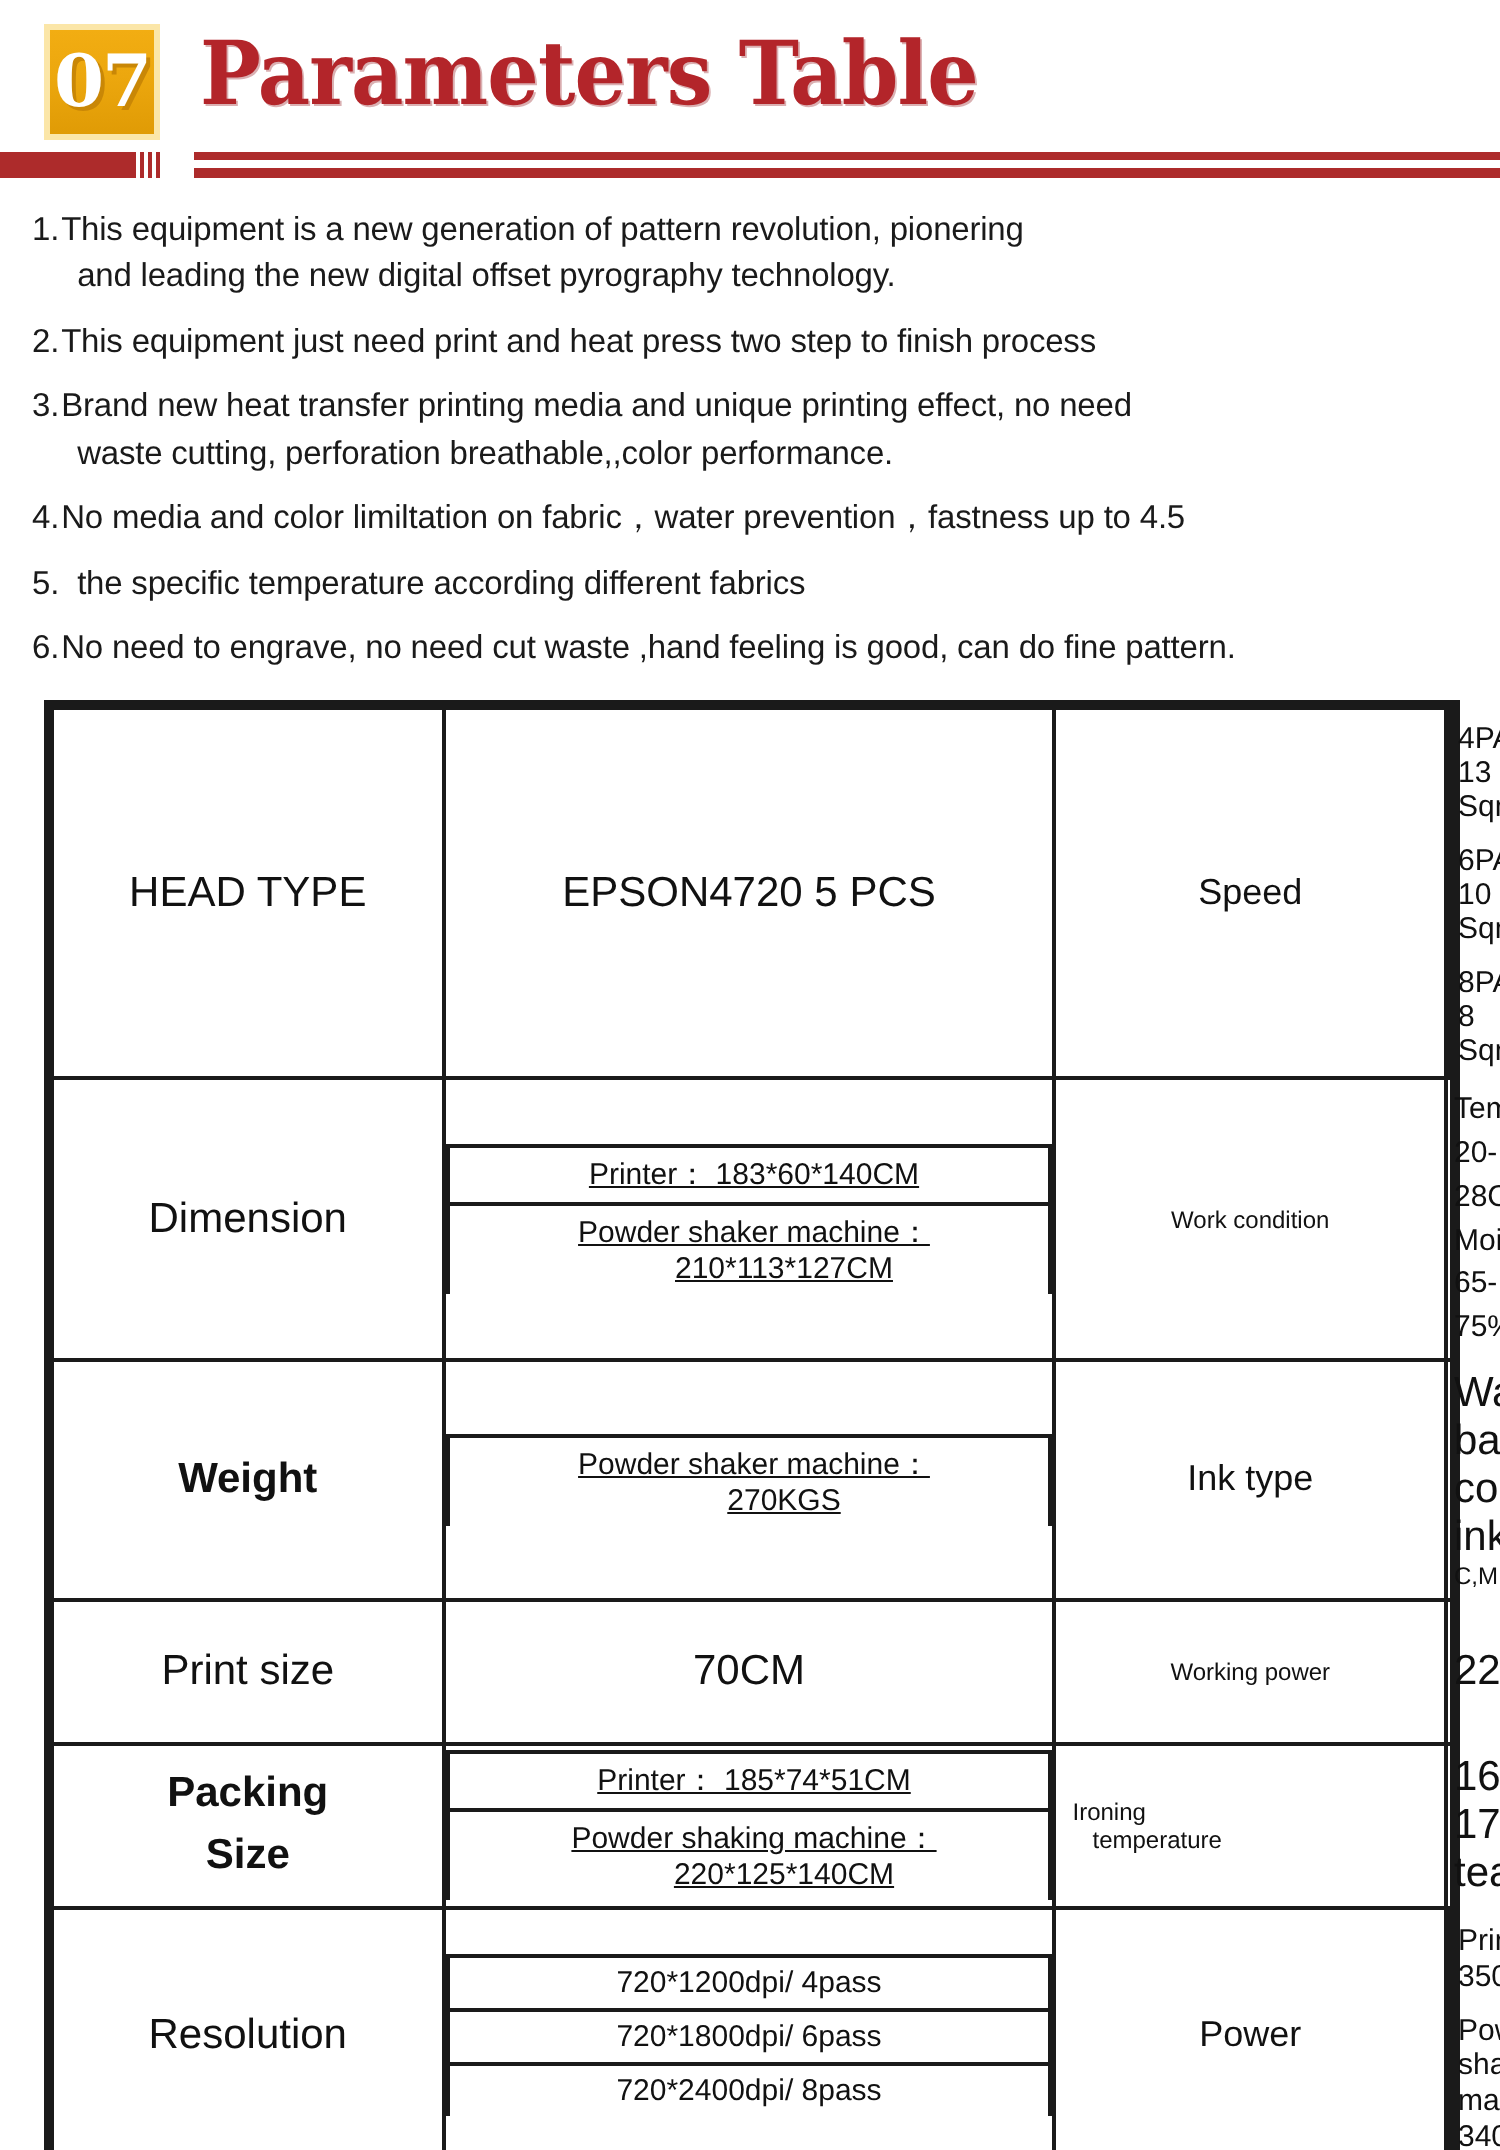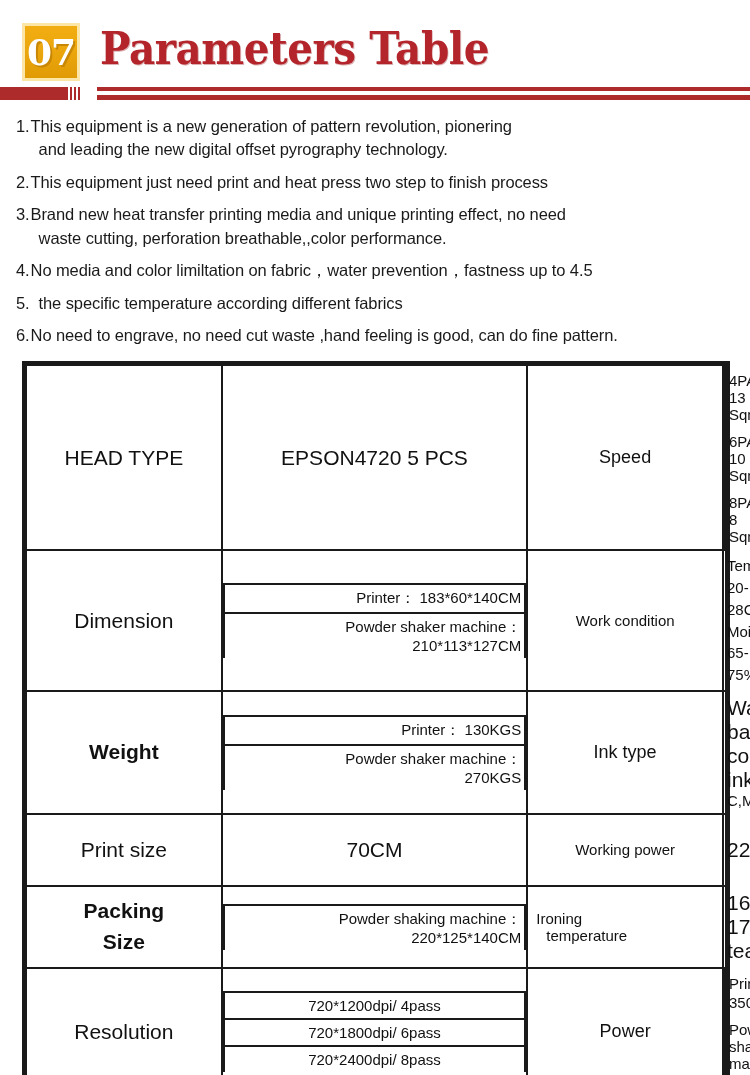--- a/index.html
+++ b/index.html
@@ -5,21 +5,21 @@
   html,body{margin:0;padding:0;}
   body{
     width:750px;height:1075px;
     background:#ffffff;
     font-family:"Liberation Sans", sans-serif;
     overflow:hidden;
     position:relative;
   }
 
   
-  .header{position:relative;height:98px;margin-top:11px;}
+  .header{position:relative;height:98px;}
   .badge{
     position:absolute;left:22px;top:12px;
     width:58px;height:58px;
     background:linear-gradient(180deg,#f2ad12 0%,#eca70e 45%,#e09b05 100%);
     border:3px solid #fbe6a8;
     box-sizing:border-box;
     display:flex;align-items:center;justify-content:center;
   }
   .badge-num{
     font-family:"DejaVu Serif", serif;
@@ -76,22 +76,22 @@
     padding:4px 3px;
   }
   .c1{width:124px;}
   .c2{width:198px;}
   .c3{width:124px;}
   .c4{width:0;}
   .nopad{padding:0 !important;}
   .sub{width:100%;border-collapse:collapse;table-layout:fixed;}
   .sub td{border:0;border-bottom:2px solid #1a1a1a;padding:4px 4px;text-align:center;font-size:15px;}
   .sub tr:last-child td{border-bottom:0;}
-  .sub td.lft{text-align:right;padding-left:8px;}
-  .cellsm{font-size:15px;}
+  .sub td.lft{text-align:center;padding-left:8px;text-decoration:underline;}
+  .cellsm{font-size:12px;}
   .bold{font-weight:bold;}
   .big{font-size:21px;}
   .lg{font-size:18px;}
   .two-line{line-height:1.45;}
   .ind{display:block;padding-left:30px;}
   .indr{display:block;text-align:center;}
 </style>
 </head>
 <body>
 
@@ -201,23 +201,20 @@
       <div>Temperature： 20-28C</div>
       <div>Moisture： 65-75%</div>
     </td>
   </tr>
 
   <tr>
     <td class="c1 big bold" style="height:72px">Weight</td>
     <td class="c2 nopad">
       <table class="sub">
         <tbody>
-                <tr>
-                  <td class="lft">Printer： 130KGS</td>
-                </tr>
         <tr>
                   <td class="lft cellsm">
           <span>Powder shaker machine：</span>
           <span class="ind">270KGS</span>
         </td>
                 </tr>
       </tbody>
             </table>
     </td>
     <td class="c3 lg">Ink type</td>
@@ -235,20 +232,23 @@
   </tr>
 
   <tr>
     <td class="c1 big bold two-line" style="height:70px">
       <div>Packing</div>
       <div>Size</div>
     </td>
     <td class="c2 nopad">
       <table class="sub">
         <tbody>
+                <tr>
+                  <td class="lft">Printer： 185*74*51CM</td>
+                </tr>
         <tr>
                   <td class="lft cellsm">
           <span>Powder shaking machine：</span>
           <span class="ind">220*125*140CM</span>
         </td>
                 </tr>
       </tbody>
             </table>
     </td>
     <td class="c3 cellsm" style="text-align:left;padding-left:8px">

